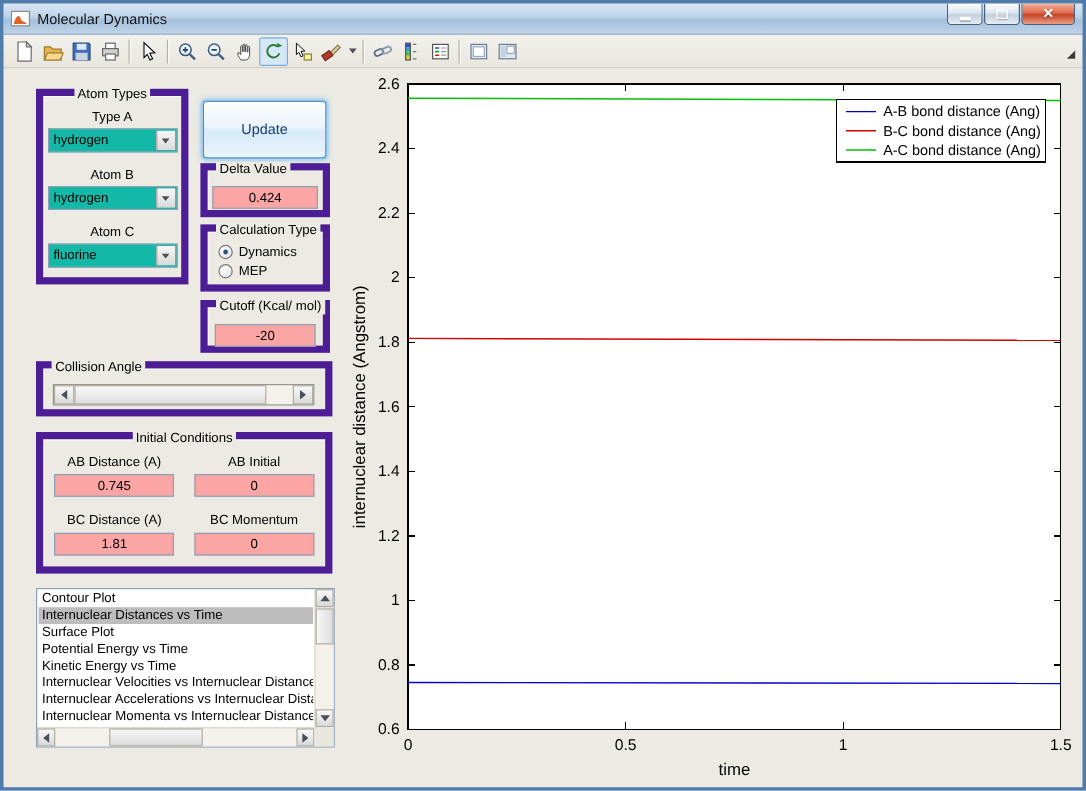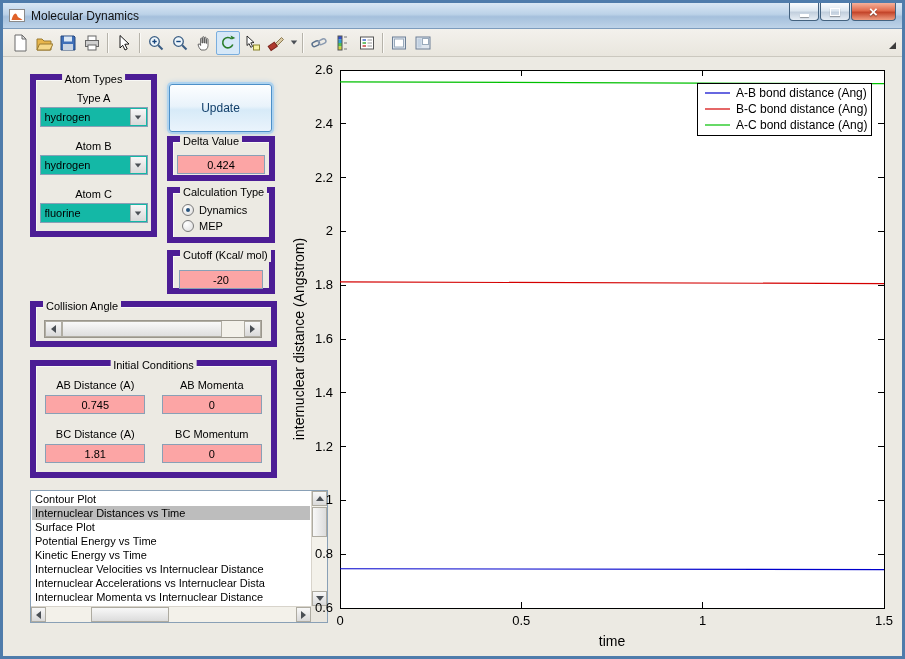--- a/index.html
+++ b/index.html
@@ -58,21 +58,21 @@
 #cutoff-group .edit{width:84px;margin:14px auto 0;}
 #collision-group{left:27px;top:244px;width:247px;height:46px;}
 .slider{position:absolute;left:8px;right:9px;top:13px;height:18px;border:1px solid #9a968c;background:#f3f1ea;display:flex;}
 .sl-arrow{width:17px;height:100%;background:linear-gradient(#f8f8f8,#d9d9d9);border:1px solid #b0ada3;display:flex;align-items:center;justify-content:center;}
 .sl-track{flex:1;position:relative;}
 .sl-thumb{position:absolute;left:0;top:0;bottom:0;right:22px;background:linear-gradient(#f9f9f9,#dedede);border:1px solid #b0ada3;}
 #init-group{left:27px;top:303px;width:247px;height:118px;}
 .init-grid{display:grid;grid-template-columns:1fr 1fr;column-gap:14px;row-gap:4px;padding:13px 8px 0;justify-items:center;}
 .init-grid .mt{margin-top:10px;}
 
-#listbox{position:absolute;left:27px;top:433px;width:298px;height:133px;background:#fff;border:1px solid #89a0b6;}
+#listbox{position:absolute;left:27px;top:433px;width:249px;height:133px;background:#fff;border:1px solid #89a0b6;}
 .lb-items{position:absolute;left:1px;top:1px;right:17px;bottom:17px;overflow:hidden;}
 .list-item{font-size:11px;line-height:14px;white-space:nowrap;padding-left:3px;color:#000;}
 .list-item.selected{background:#bdbdbd;}
 .vscroll{position:absolute;top:0;right:0;bottom:16px;width:16px;background:#f3f1ea;border-left:1px solid #d8d4cb;}
 .hscroll{position:absolute;left:0;bottom:0;right:16px;height:16px;background:#f3f1ea;border-top:1px solid #d8d4cb;}
 .sbtn{position:absolute;width:15px;height:15px;background:linear-gradient(#f8f8f8,#d9d9d9);border:1px solid #aeaba1;display:flex;align-items:center;justify-content:center;}
 .vscroll .sbtn.top{top:0;right:0;}
 .vscroll .sbtn.bottom{bottom:0;right:0;}
 .hscroll .sbtn.left{left:0;top:0;}
 .hscroll .sbtn.right{right:0;top:0;}
@@ -302,21 +302,21 @@
         <span class="sl-arrow">
             <span class="tri tri-right"></span>
           </span>
       </div>
     </div>
 
     <div class="group" id="init-group">
       <span class="gtitle centered">Initial Conditions</span>
       <div class="init-grid">
         <span class="lbl">AB Distance (A)</span>
-        <span class="lbl">AB Momenta</span>
+        <span class="lbl">AB Initial</span>
         <input class="edit w100" readonly="" value="0.745" style="">
         <input class="edit w100" readonly="" value="0" style="">
         <span class="lbl mt">BC Distance (A)</span>
         <span class="lbl mt">BC Momentum</span>
         <input class="edit w100" readonly="" value="1.81" style="">
         <input class="edit w100" readonly="" value="0" style="">
       </div>
     </div>
 
     <div id="listbox">

